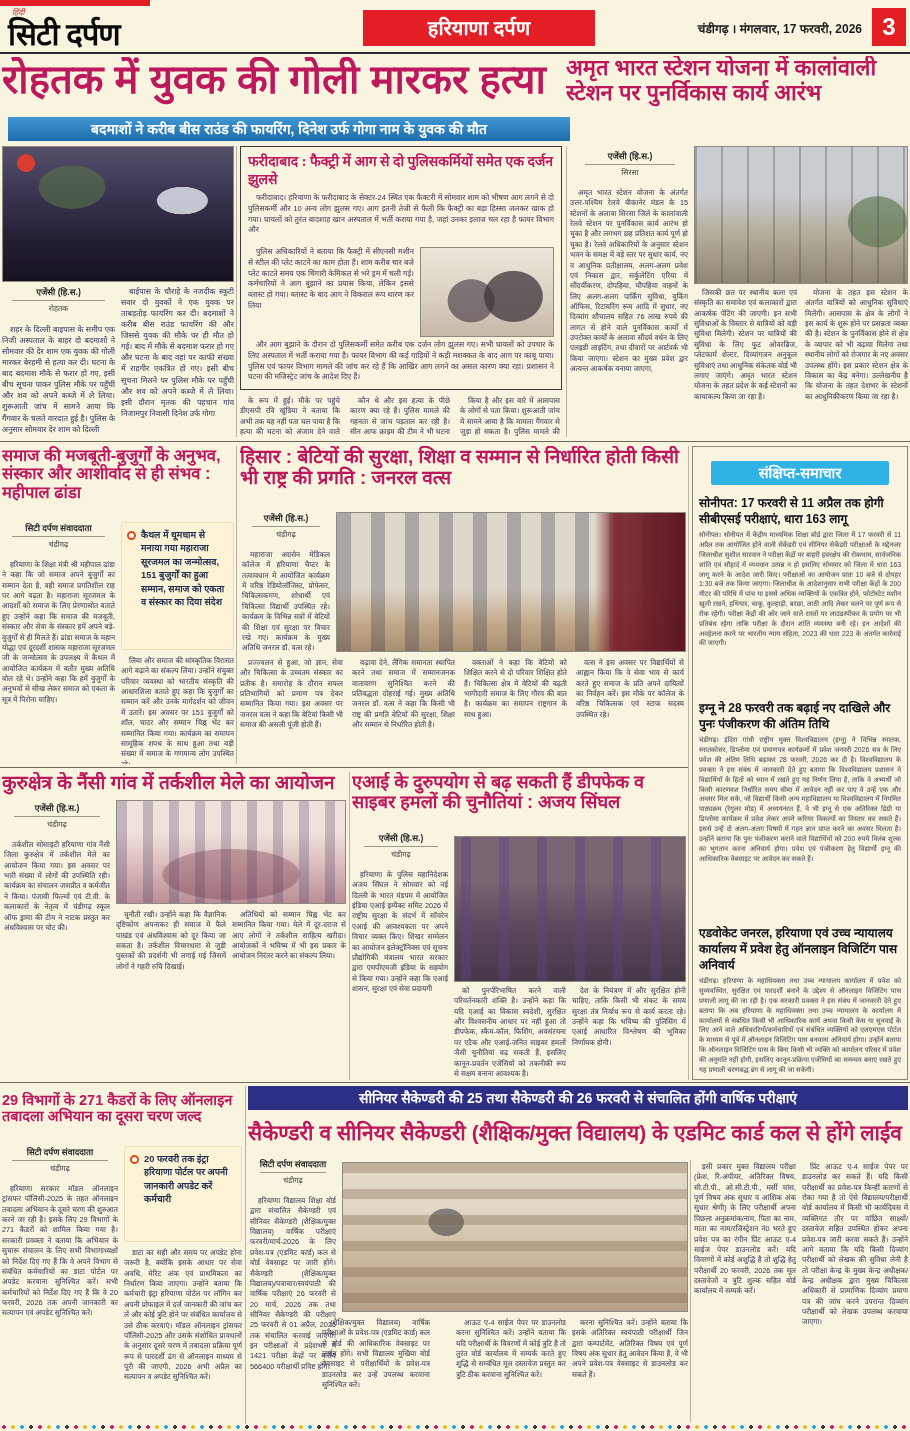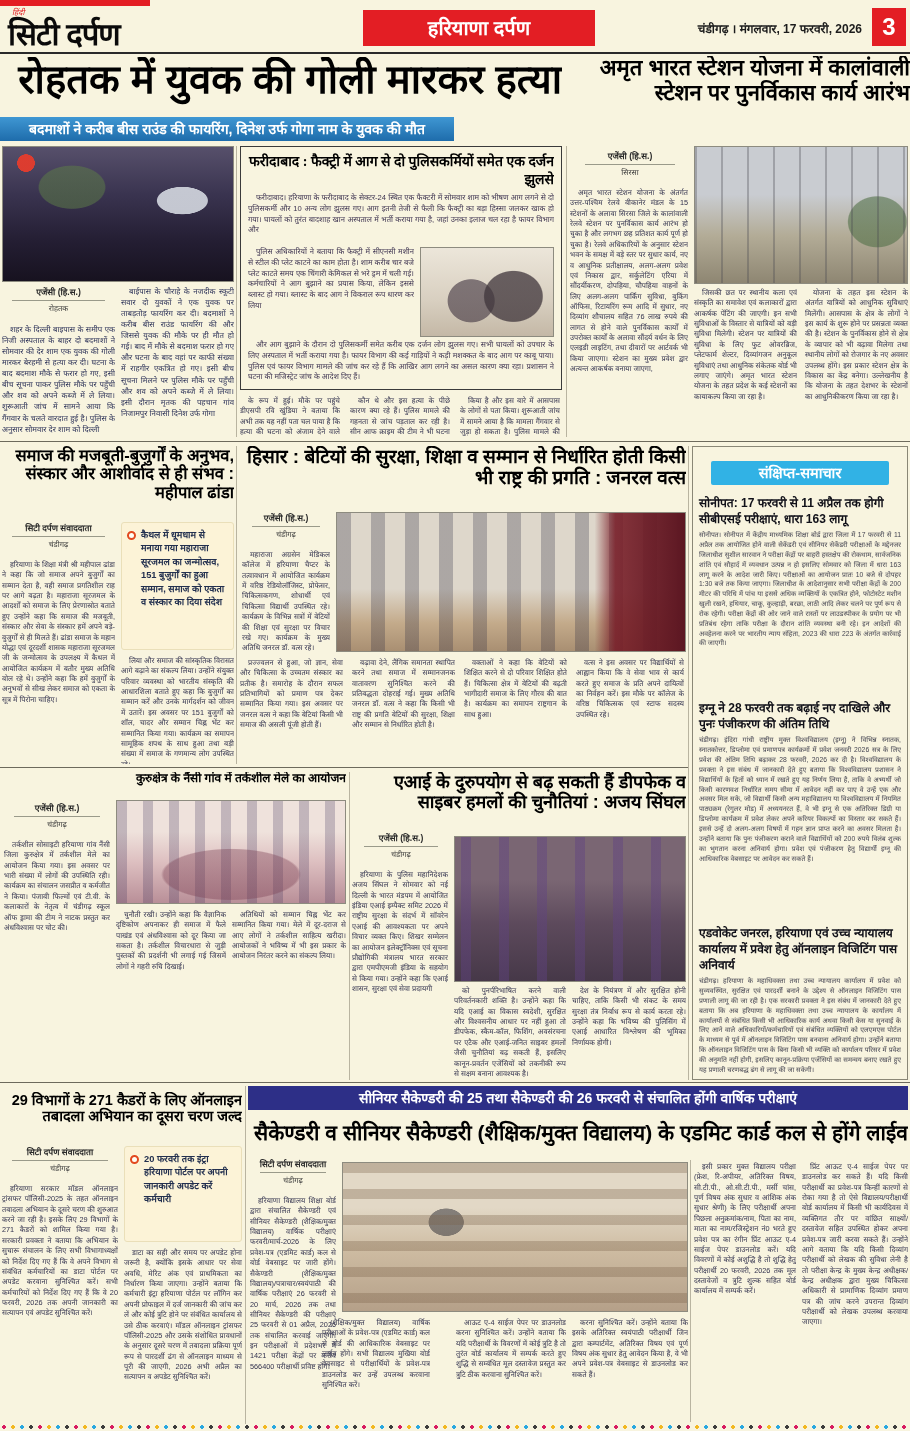--- a/index.html
+++ b/index.html
@@ -1,19 +1,19 @@
 <!DOCTYPE html>
 <html><head>
 <meta charset="utf-8">
 <style>
   *{margin:0;padding:0;box-sizing:border-box}
   html,body{width:910px;height:1431px}
   body{position:relative;background:#f8f4df;font-family:"Liberation Sans","DejaVu Sans",sans-serif;color:#222;overflow:hidden}
   .abs{position:absolute}
-  .hl{font-weight:bold;color:#000000;text-align:right;line-height:1.12;overflow:hidden}
+  .hl{font-weight:bold;color:#be185d;text-align:left;line-height:1.12;overflow:hidden}
   .body-txt{font-size:7.3px;line-height:1.42;text-align:justify;color:#32324e;overflow:hidden;text-indent:8px}
   .lead-txt{font-size:7.8px;color:#2c3258}
   .brief-txt{font-size:6.8px;line-height:1.45;text-align:justify;color:#454552;overflow:hidden}
   .byline{text-align:center;overflow:hidden}
   .byline .agency{font-size:8.6px;font-weight:bold;color:#2a2a2a}
   .byline .brule{border-bottom:1px solid #9a9a8a;margin:2px 10px 2px 10px}
   .byline .place{font-size:7.6px;color:#3a3a3a}
   .photo{border:1px solid #8d8b7f;background-size:cover}
   .vrule{width:1px;background:#b9b4a0}
   .hrule{height:1px;background:#6d6a5c}
@@ -64,21 +64,21 @@
 
   <div class="abs" style="left:0;top:0;width:150px;height:6px;background:#e31e24"></div>
   <div class="abs" style="left:12px;top:6px;font-size:8px;font-weight:normal;color:#e31e24;font-style:italic">हिंदी</div>
   <div class="abs" style="left:8px;top:12px;width:220px;height:40px;font-size:31px;font-weight:bold;color:#0a0a0a;letter-spacing:-1px">सिटी दर्पण</div>
   <div class="abs banner" style="left:363px;top:10px;width:232px;height:36px;background:#e31e24;font-size:20px;line-height:36px">हरियाणा दर्पण</div>
   <div class="abs" style="left:640px;top:20px;width:222px;height:18px;font-size:12px;font-weight:bold;color:#1c1c1c;text-align:right">चंडीगढ़ । मंगलवार, 17 फरवरी, 2026</div>
   <div class="abs banner" style="left:872px;top:8px;width:34px;height:38px;background:#e31e24;font-size:24px;line-height:38px">3</div>
   <div class="abs hrule" style="left:0;top:52px;width:910px;height:2px;background:#2a2a2a"></div>
 
   <div class="abs hl" style="left:2px;top:57px;width:560px;height:58px;font-size:40px;white-space:nowrap">रोहतक में युवक की गोली मारकर हत्या</div>
-  <div class="abs banner" style="left:0;top:117px;width:454px;height:24px;background:linear-gradient(180deg,#3f97d3,#1e6cab);font-size:14px;line-height:24px">बदमाशों ने करीब बीस राउंड की फायरिंग, दिनेश उर्फ गोगा नाम के युवक की मौत</div>
+  <div class="abs banner" style="left:8px;top:117px;width:562px;height:24px;background:linear-gradient(180deg,#3f97d3,#1e6cab);font-size:14px;line-height:24px">बदमाशों ने करीब बीस राउंड की फायरिंग, दिनेश उर्फ गोगा नाम के युवक की मौत</div>
 
   <div class="abs photo photo-rohtak" style="left:2px;top:146px;width:232px;height:136px"></div>
   <div class="abs byline" style="left:2px;top:286px;width:113px;height:34px">
     <div class="agency">एजेंसी (हि.स.)</div>
     <div class="brule"></div>
     <div class="place">रोहतक</div>
   </div>
   <div class="abs body-txt lead-txt" style="left:2px;top:324px;width:113px;height:113px">शहर के दिल्ली बाइपास के समीप एक निजी अस्पताल के बाहर दो बदमाशों ने सोमवार की देर शाम एक युवक की गोली मारकर बेरहमी से हत्या कर दी। घटना के बाद बदमाश मौके से फरार हो गए, इसी बीच सूचना पाकर पुलिस मौके पर पहुँची और शव को अपने कब्जे में ले लिया। शुरूआती जांच में सामने आया कि गैंगवार के चलते वारदात हुई है। पुलिस के अनुसार सोमवार देर शाम को दिल्ली</div>
   <div class="abs body-txt lead-txt" style="left:121px;top:286px;width:113px;height:151px">बाईपास के चौराहे के नजदीक स्कूटी सवार दो युवकों ने एक युवक पर ताबड़तोड़ फायरिंग कर दी। बदमाशों ने करीब बीस राउंड फायरिंग की और जिससे युवक की मौके पर ही मौत हो गई। बाद में मौके से बदमाश फरार हो गए और घटना के बाद वहां पर काफी संख्या में राहगीर एकत्रित हो गए। इसी बीच सूचना मिलने पर पुलिस मौके पर पहुँची और शव को अपने कब्जे में ले लिया। इसी दौरान मृतक की पहचान गांव निजामपुर निवासी दिनेश उर्फ गोगा</div>
 
@@ -153,21 +153,21 @@
       <div class="brief-txt" style="height:180px">चंडीगढ़। इंदिरा गांधी राष्ट्रीय मुक्त विश्वविद्यालय (इग्नू) ने विभिन्न स्नातक, स्नातकोत्तर, डिप्लोमा एवं प्रमाणपत्र कार्यक्रमों में प्रवेश जनवरी 2026 सत्र के लिए प्रवेश की अंतिम तिथि बढ़ाकर 28 फरवरी, 2026 कर दी है। विश्वविद्यालय के प्रवक्ता ने इस संबंध में जानकारी देते हुए बताया कि विश्वविद्यालय प्रशासन ने विद्यार्थियों के हितों को ध्यान में रखते हुए यह निर्णय लिया है, ताकि वे अभ्यर्थी जो किसी कारणवश निर्धारित समय सीमा में आवेदन नहीं कर पाए वे उन्हें एक और अवसर मिल सके, जो विद्यार्थी किसी अन्य महाविद्यालय या विश्वविद्यालय में नियमित पाठ्यक्रम (रेगुलर मोड) में अध्ययनरत हैं, वे भी इग्नू से एक अतिरिक्त डिग्री या डिप्लोमा कार्यक्रम में प्रवेश लेकर अपने करियर विकल्पों का विस्तार कर सकते हैं। इससे उन्हें दो अलग-अलग विषयों में गहन ज्ञान प्राप्त करने का अवसर मिलता है। उन्होंने बताया कि पुनः पंजीकरण कराने वाले विद्यार्थियों को 200 रुपये विलंब शुल्क का भुगतान करना अनिवार्य होगा। प्रवेश एवं पंजीकरण हेतु विद्यार्थी इग्नू की आधिकारिक वेबसाइट पर आवेदन कर सकते हैं।</div>
     </div>
     <div>
       <div class="brief-head">एडवोकेट जनरल, हरियाणा एवं उच्च न्यायालय कार्यालय में प्रवेश हेतु ऑनलाइन विजिटिंग पास अनिवार्य</div>
       <div class="brief-txt" style="height:150px">चंडीगढ़। हरियाणा के महाधिवक्ता तथा उच्च न्यायालय कार्यालय में प्रवेश को सुव्यवस्थित, सुरक्षित एवं पारदर्शी बनाने के उद्देश्य से ऑनलाइन विजिटिंग पास प्रणाली लागू की जा रही है। एक सरकारी प्रवक्ता ने इस संबंध में जानकारी देते हुए बताया कि अब हरियाणा के महाधिवक्ता तथा उच्च न्यायालय के कार्यालय में कार्यालयों से संबंधित किसी भी आधिकारिक कार्य अथवा किसी केस या सुनवाई के लिए आने वाले अधिकारियों/कर्मचारियों एवं संबंधित व्यक्तियों को एलएमएस पोर्टल के माध्यम से पूर्व में ऑनलाइन विजिटिंग पास बनवाना अनिवार्य होगा। उन्होंने बताया कि ऑनलाइन विजिटिंग पास के बिना किसी भी व्यक्ति को कार्यालय परिसर में प्रवेश की अनुमति नहीं होगी, इसलिए कानून-प्रक्रिया एजेंसियों का समन्वय बनाए रखते हुए यह प्रणाली चरणबद्ध ढंग से लागू की जा सकेगी।</div>
     </div>
   </div>
 
   <div class="abs hrule" style="left:0;top:767px;width:688px"></div>
 
-  <div class="abs hl" style="left:2px;top:772px;width:344px;height:26px;font-size:12px;white-space:nowrap">कुरुक्षेत्र के नैंसी गांव में तर्कशील मेले का आयोजन</div>
+  <div class="abs hl" style="left:2px;top:772px;width:344px;height:26px;font-size:19px;white-space:nowrap">कुरुक्षेत्र के नैंसी गांव में तर्कशील मेले का आयोजन</div>
   <div class="abs byline" style="left:4px;top:802px;width:106px;height:34px">
     <div class="agency">एजेंसी (हि.स.)</div>
     <div class="brule"></div>
     <div class="place">चंडीगढ़</div>
   </div>
   <div class="abs body-txt" style="left:4px;top:840px;width:106px;height:238px">तर्कशील सोसाइटी हरियाणा गांव नैंसी जिला कुरुक्षेत्र में तर्कशील मेले का आयोजन किया गया। इस अवसर पर भारी संख्या में लोगों की उपस्थिति रही। कार्यक्रम का संचालन जसप्रीत व कर्मजीत ने किया। पंजाबी फिल्मों एवं टी.वी. के कलाकारों के नेतृत्व में चंडीगढ़ स्कूल ऑफ ड्रामा की टीम ने नाटक प्रस्तुत कर अंधविश्वास पर चोट की।</div>
   <div class="abs photo photo-mela" style="left:116px;top:800px;width:230px;height:104px"></div>
   <div class="abs body-txt" style="left:116px;top:910px;width:110px;height:168px">चुनौती रखी। उन्होंने कहा कि वैज्ञानिक दृष्टिकोण अपनाकर ही समाज में फैले पाखंड एवं अंधविश्वास को दूर किया जा सकता है। तर्कशील विचारधारा से जुड़ी पुस्तकों की प्रदर्शनी भी लगाई गई जिसमें लोगों ने गहरी रुचि दिखाई।</div>
   <div class="abs body-txt" style="left:232px;top:910px;width:114px;height:168px">अतिथियों को सम्मान चिह्न भेंट कर सम्मानित किया गया। मेले में दूर-दराज से आए लोगों ने तर्कशील साहित्य खरीदा। आयोजकों ने भविष्य में भी इस प्रकार के आयोजन निरंतर करने का संकल्प लिया।</div>
 

